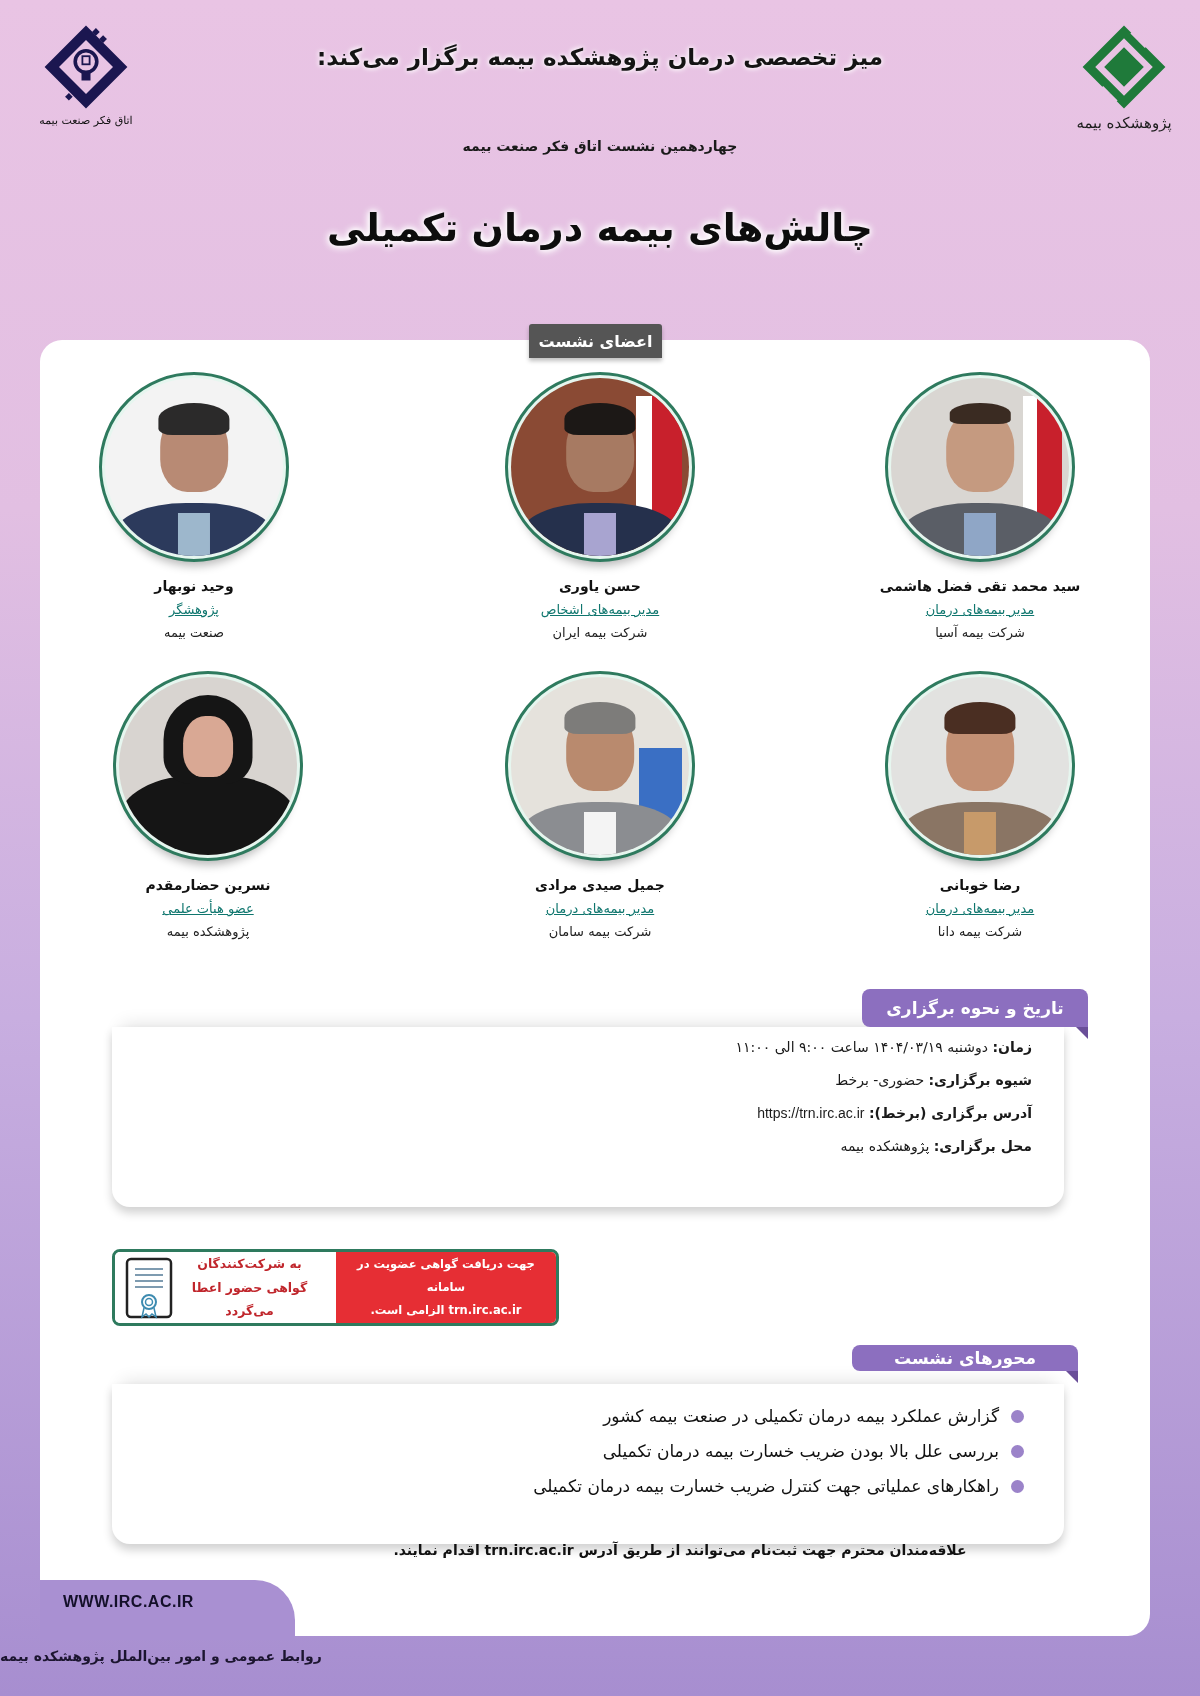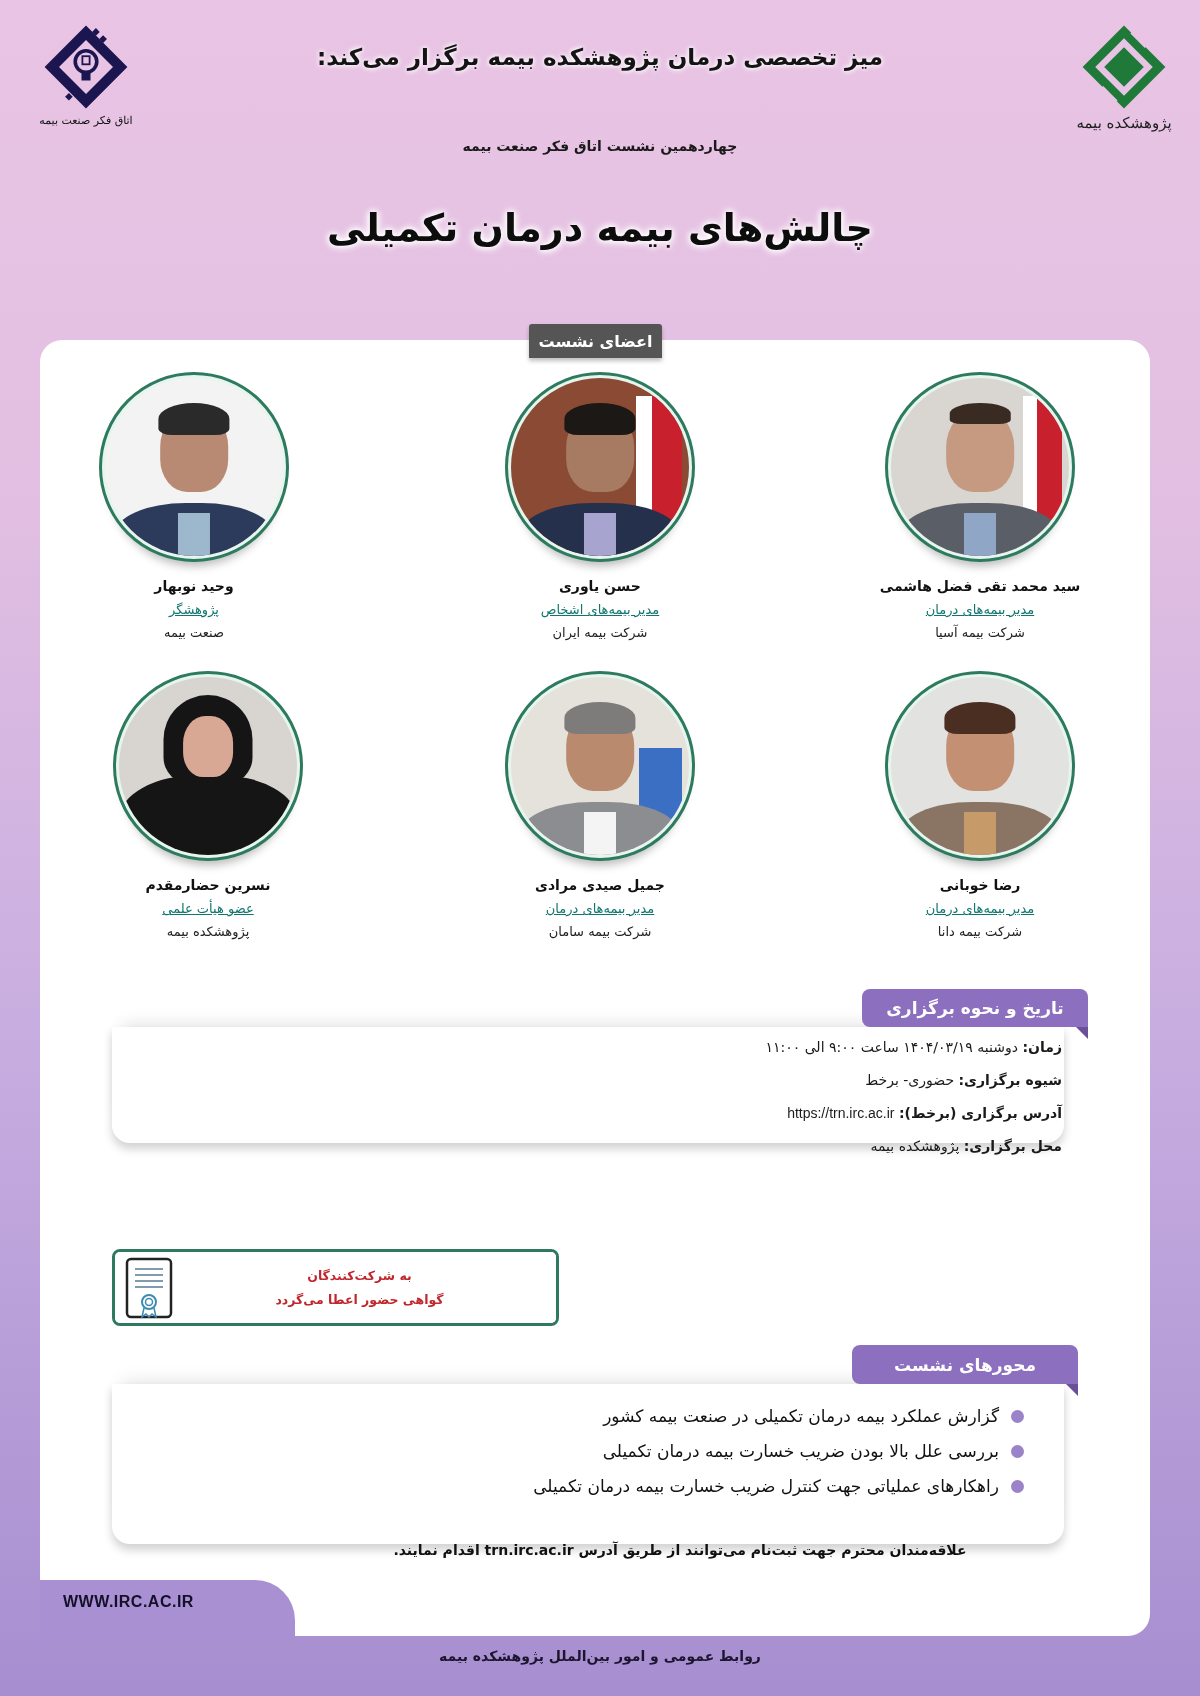--- a/index.html
+++ b/index.html
@@ -132,21 +132,21 @@
 
   .footer-note {
     position: absolute; top: 1542px; left: 300px; width: 760px; text-align: center;
     font-size: 14px; font-weight: bold; color: #111;
   }
   .footer-url {
     position: absolute; left: 63px; top: 1593px; font-family: "Liberation Sans", sans-serif;
     font-size: 16px; font-weight: bold; color: #14102a; letter-spacing: 0.5px; direction: ltr;
   }
   .footer-credit {
-    position: absolute; top: 1648px; left: 0; right: 0; text-align: center;
+    position: absolute; top: 1648px; left: 0; right: 0; text-align: left;
     font-size: 14px; font-weight: bold; color: #1c1530;
   }
 </style>
 </head>
 <body>
 
 <div class="logo logo-left">
   <svg width="90" height="90" viewBox="0 0 100 100">
     <g fill="#1b1650">
       <polygon points="50,4 96,50 50,96 4,50 20,50 50,80 80,50 50,20 20,50 4,50"></polygon>
@@ -265,41 +265,45 @@
       <div class="ph-body" style="background:#151515; width:100%; height:55%;"></div>
       <div class="ph-hair" style="background:#151515; top:10%; width:50%; height:50%; border-radius:50% 50% 30% 30%;"></div>
       <div class="ph-head" style="background:#d9a894; top:22%; width:28%; height:34%;"></div>
     </div>
   </div>
   <div class="m-name">نسرین حضارمقدم</div>
   <div class="m-role">عضو هیأت علمی</div>
   <div class="m-org">پژوهشکده بیمه</div>
 </div>
 
-<div class="info-box" style="left: 112px; top: 1027px; width: 952px; height: 116px; padding: 12px 2px 0 18px;">
+<div class="info-box" style="left: 112px; top: 1027px; width: 952px; height: 180px; padding: 12px 32px 0 18px;">
   <div class="info-row">
     <b>زمان:</b>
     <span>دوشنبه ۱۴۰۴/۰۳/۱۹ ساعت ۹:۰۰ الی ۱۱:۰۰</span>
   </div>
   <div class="info-row">
     <b>شیوه برگزاری:</b>
     <span>حضوری- برخط</span>
   </div>
   <div class="info-row">
     <b>آدرس برگزاری (برخط):</b>
     <span class="info-url">https://trn.irc.ac.ir</span>
   </div>
   <div class="info-row">
     <b>محل برگزاری:</b>
     <span>پژوهشکده بیمه</span>
   </div>
 </div>
 <div class="section-tab" style="left: 862px; top: 989px; width: 226px; height: 38px;">تاریخ  و نحوه برگزاری</div>
 
 <div class="cert">
+  <div class="cert-red">
+    <div>جهت دریافت گواهی عضویت در سامانه</div>
+    <div>trn.irc.ac.ir الزامی است.</div>
+  </div>
   <div class="cert-white">
     <div class="cert-text">
       <div>به شرکت‌کنندگان</div>
       <div>گواهی حضور اعطا می‌گردد</div>
     </div>
     <svg class="cert-icon" viewBox="0 0 48 62">
       <rect x="2" y="2" width="44" height="58" rx="4" fill="#fff" stroke="#222" stroke-width="2.5"></rect>
       <g stroke="#7e9bb0" stroke-width="2">
         <line x1="10" y1="12" x2="38" y2="12"></line>
         <line x1="10" y1="18" x2="38" y2="18"></line>
@@ -320,17 +324,17 @@
   </div>
   <div class="topic">
     <span class="bullet"></span>
     <span>بررسی علل بالا بودن ضریب خسارت بیمه درمان تکمیلی</span>
   </div>
   <div class="topic">
     <span class="bullet"></span>
     <span>راهکارهای عملیاتی جهت کنترل ضریب خسارت بیمه درمان تکمیلی</span>
   </div>
 </div>
-<div class="section-tab" style="left: 852px; top: 1345px; width: 226px; height: 39px;">محورهای نشست</div>
+<div class="section-tab" style="left: 852px; top: 1345px; width: 226px; height: 26px;">محورهای نشست</div>
 
 <div class="footer-url">WWW.IRC.AC.IR</div>
 <div class="footer-note">علاقه‌مندان محترم جهت ثبت‌نام می‌توانند از طریق آدرس trn.irc.ac.ir اقدام نمایند.</div>
 <div class="footer-credit">روابط عمومی و امور بین‌الملل پژوهشکده بیمه</div>
 
 </body></html>

